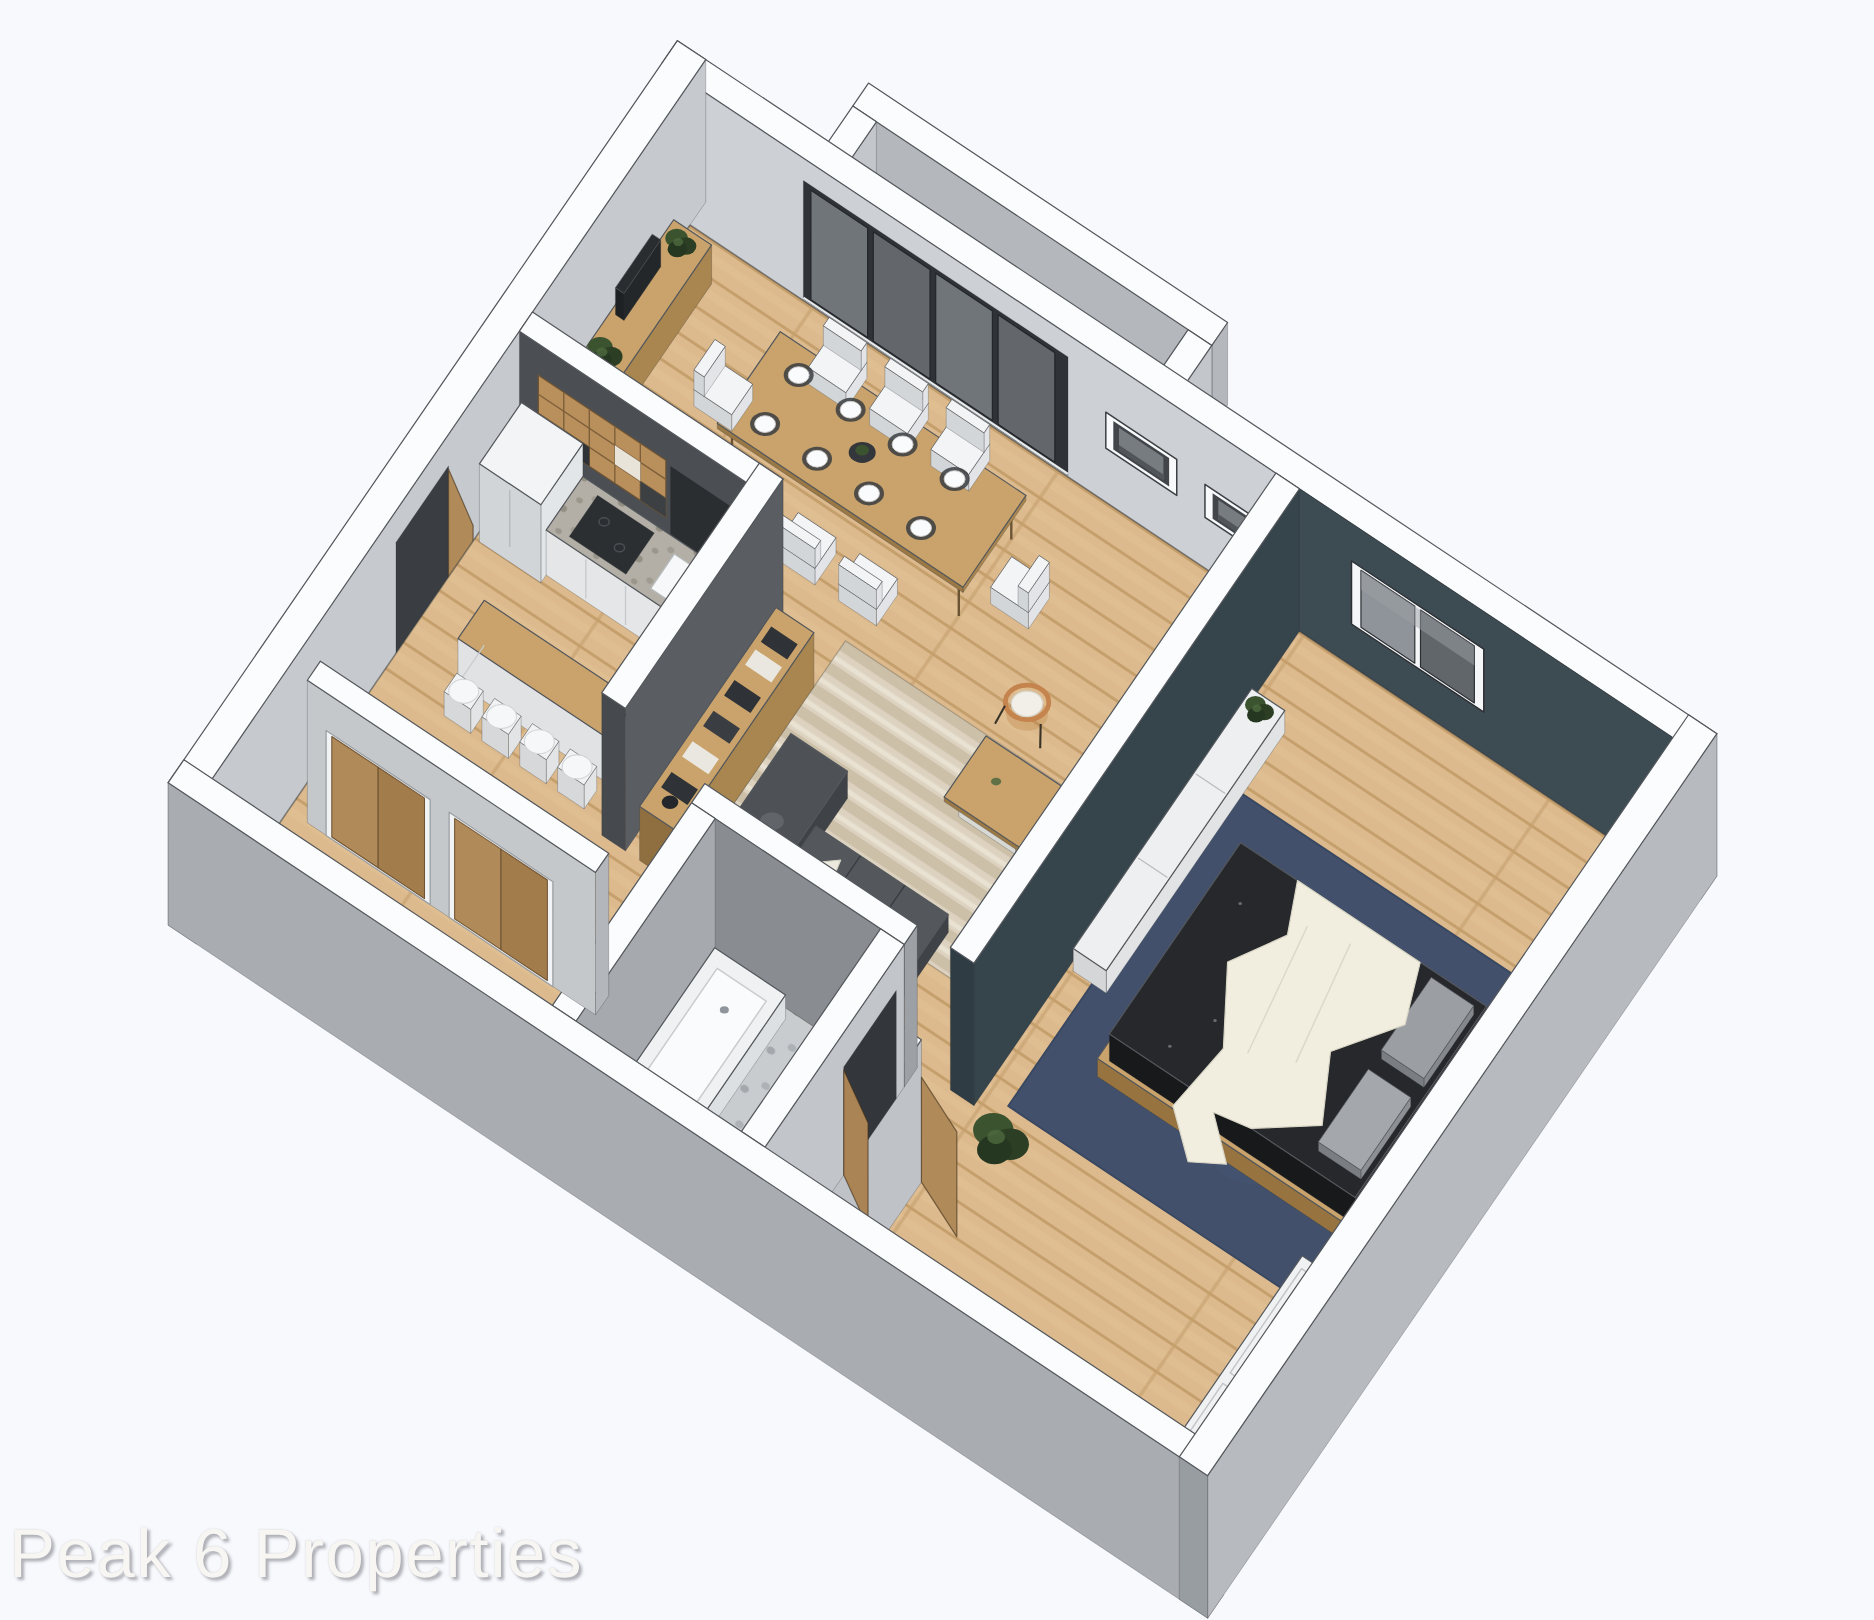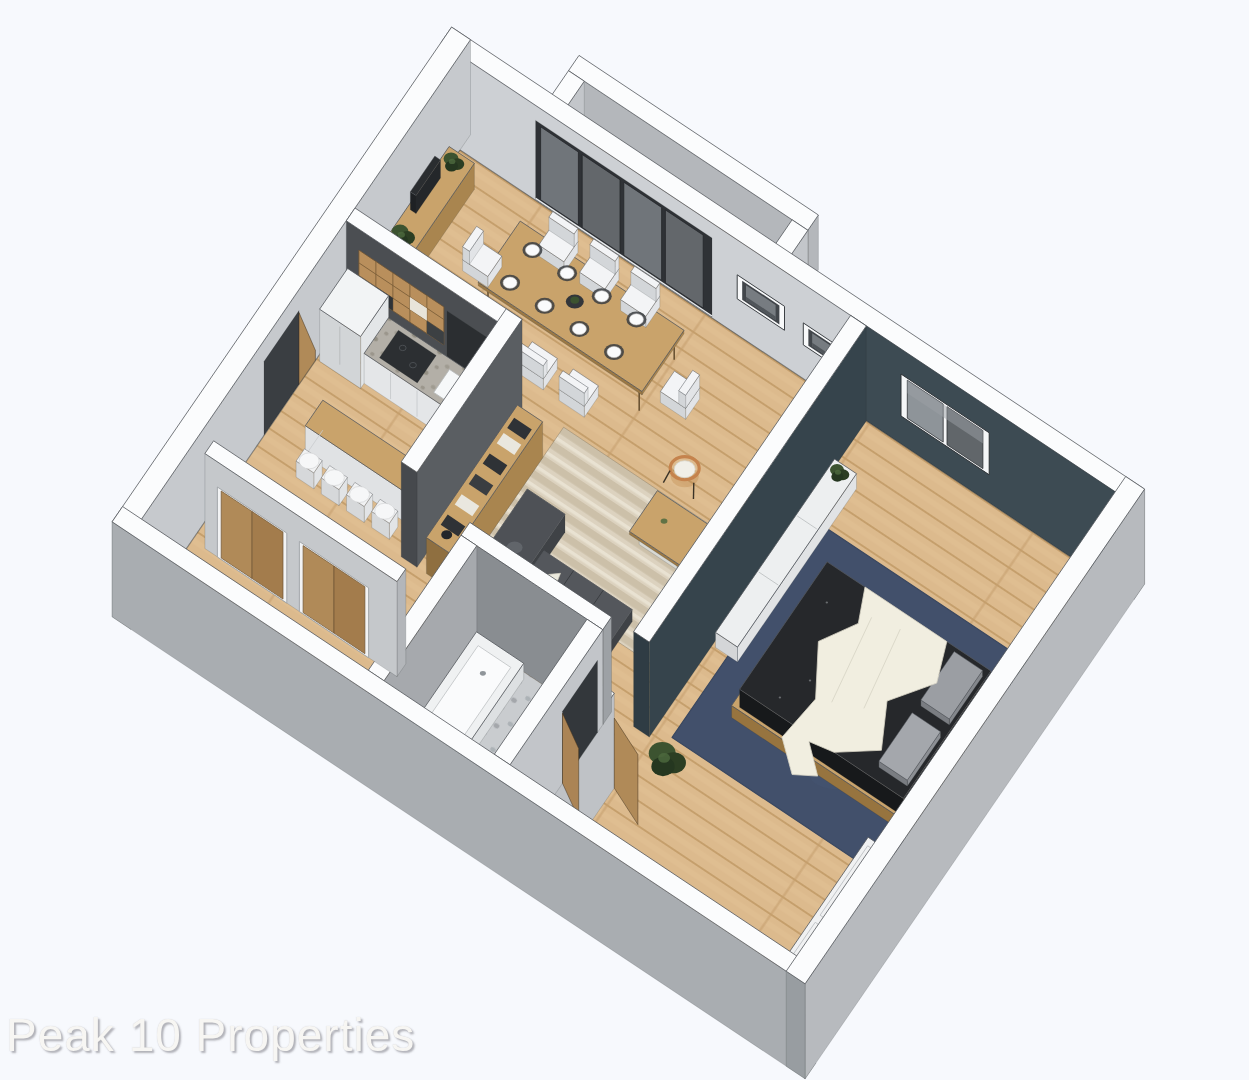--- a/index.html
+++ b/index.html
@@ -411,13 +411,13 @@
       <g>
         <polygon points="815.6,1063.5 805.1,1078.8 805.1,983.8 815.6,968.5" fill="#989da1" stroke="rgba(45,50,55,0.35)" stroke-width="0.5" stroke-linejoin="round"></polygon>
         <polygon points="112.1,616.8 805.1,1078.8 805.1,983.8 112.1,521.8" fill="#a9adb1" stroke="rgba(45,50,55,0.35)" stroke-width="0.5" stroke-linejoin="round"></polygon>
         <polygon points="122.6,506.5 815.6,968.5 805.1,983.8 112.1,521.8" fill="#fbfcfd" stroke="#53575c" stroke-width="0.8" stroke-linejoin="round"></polygon>
         <polygon points="1144.6,584.1 805.1,1078.8 805.1,983.8 1144.6,489.1" fill="#b7babe" stroke="rgba(45,50,55,0.35)" stroke-width="0.5" stroke-linejoin="round"></polygon>
         <polygon points="786.2,1066.2 805.1,1078.8 805.1,983.8 786.2,971.2" fill="#989da1" stroke="rgba(45,50,55,0.35)" stroke-width="0.5" stroke-linejoin="round"></polygon>
         <polygon points="1125.7,476.5 1144.6,489.1 805.1,983.8 786.2,971.2" fill="#fbfcfd" stroke="#53575c" stroke-width="0.8" stroke-linejoin="round"></polygon>
       </g>
     </svg>
   </div>
-<div class="watermark">Peak 10 Properties</div>
+<div class="watermark">Peak 6 Properties</div>
 
 </body></html>

